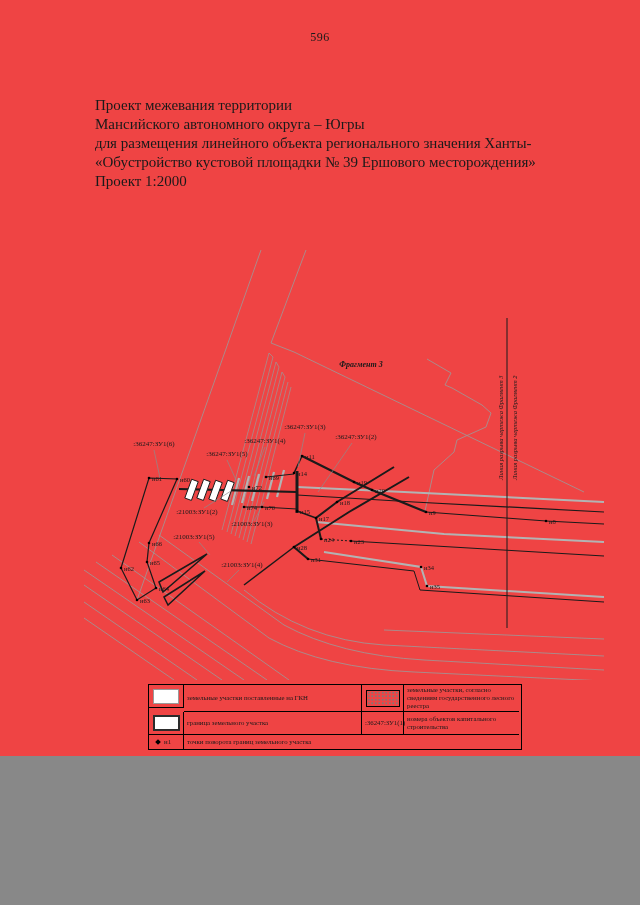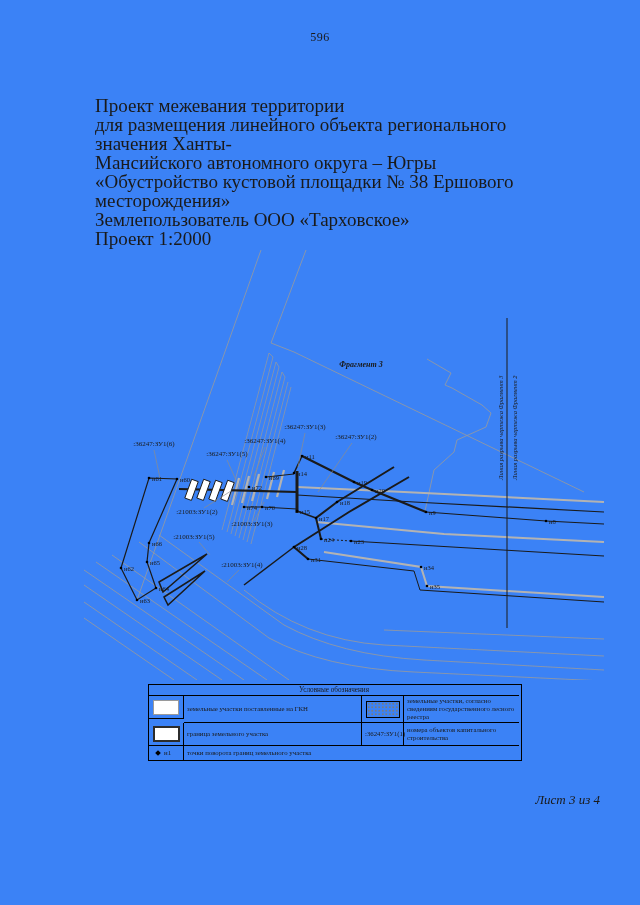--- a/index.html
+++ b/index.html
@@ -1,21 +1,21 @@
 <!DOCTYPE html>
 <html><head>
 <meta charset="utf-8">
 <style>
   html,body{margin:0;padding:0;background:#888;}
-  #page{position:relative;width:640px;height:905px;background:#3b82f6;overflow:hidden;
+  #page{position:relative;width:640px;height:756px;background:#ef4444;overflow:hidden;
         font-family:"Liberation Serif",serif;color:#1a1a1a;}
   #page-number{position:absolute;top:30px;left:0;width:640px;text-align:center;
         font-size:12px;letter-spacing:.5px;}
   #header-block{position:absolute;left:95px;top:96px;width:480px;
-        font-size:19px;line-height:19px;}
+        font-size:15px;line-height:19px;}
   #map{position:absolute;left:84px;top:240px;width:520px;height:440px;}
   svg text{font-family:"Liberation Serif",serif;fill:#1a1a1a;}
   .pt-label{font-size:6.5px;}
   .parcel-label{font-size:7px;}
   .frag-label{font-size:8px;font-style:italic;font-weight:bold;}
   .break-label{font-size:6.5px;font-style:italic;}
   
   #legend{position:absolute;left:148px;top:684px;width:372px;border:1px solid #000;
         display:grid;grid-template-columns:35px 178px 42px 115px;font-size:6.8px;line-height:8px;}
   #legend .cell{border-right:1px solid #000;border-bottom:1px solid #000;
@@ -32,24 +32,23 @@
 </style>
 </head>
 <body>
 
 <div id="page">
 
   <div id="page-number">596</div>
 
   <div id="header-block">
     <div>Проект межевания  территории</div>
+    <div>Мансийского автономного округа – Югры</div>
     <div>для размещения линейного объекта регионального значения Ханты-</div>
-    <div>Мансийского автономного округа – Югры</div>
-    <div>«Обустройство кустовой площадки № 38 Ершового месторождения»</div>
-    <div>Землепользователь ООО «Тарховское»</div>
+    <div>«Обустройство кустовой площадки № 39 Ершового месторождения»</div>
     <div>Проект 1:2000</div>
   </div>
 
   <div id="map">
     <svg id="map-svg" width="520" height="440" viewBox="0 0 520 440">
 
       <g stroke="#9a9a9a" stroke-width="0.8" fill="none">
         <path d="M177,10 L53,360"></path>
         <path d="M222,10 L187,103 L210,112 L500,252"></path>
         <path d="M343,119 L367,133 L361,145 L368,148 L398,165 L407,173 L402,187 L373,200 L370,212 L350,230 L341,271"></path>
@@ -204,21 +203,20 @@
           <text x="272" y="199" text-anchor="middle" class="parcel-label">:36247:ЗУ1(2)</text>
           <text x="113" y="274" text-anchor="middle" class="parcel-label">:21003:ЗУ1(2)</text>
           <text x="168" y="286" text-anchor="middle" class="parcel-label">:21003:ЗУ1(3)</text>
           <text x="110" y="299" text-anchor="middle" class="parcel-label">:21003:ЗУ1(5)</text>
           <text x="158" y="327" text-anchor="middle" class="parcel-label">:21003:ЗУ1(4)</text>
         </g>
     </svg>
   </div>
 
   <div id="legend">
-    <div class="cell hdr last">Условные обозначения</div>
 
     <div class="cell" style="height:23px;">
       <span class="icon-white-rect"></span>
       </div>
     <div class="cell">земельные участки поставленные на ГКН</div>
     <div class="cell">
       <span class="icon-hatch-rect"></span>
       </div>
     <div class="cell last">земельные участки, согласно сведениям государственного лесного реестра</div>
 

